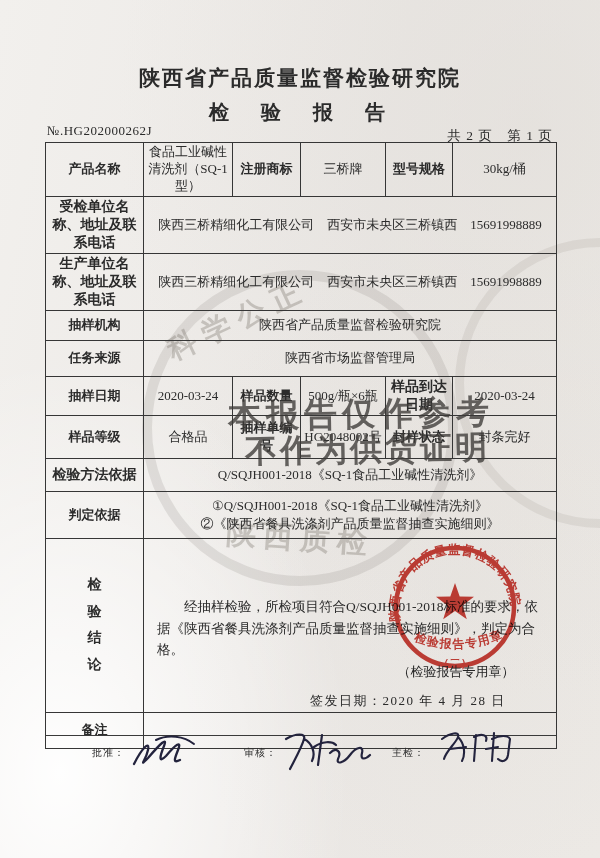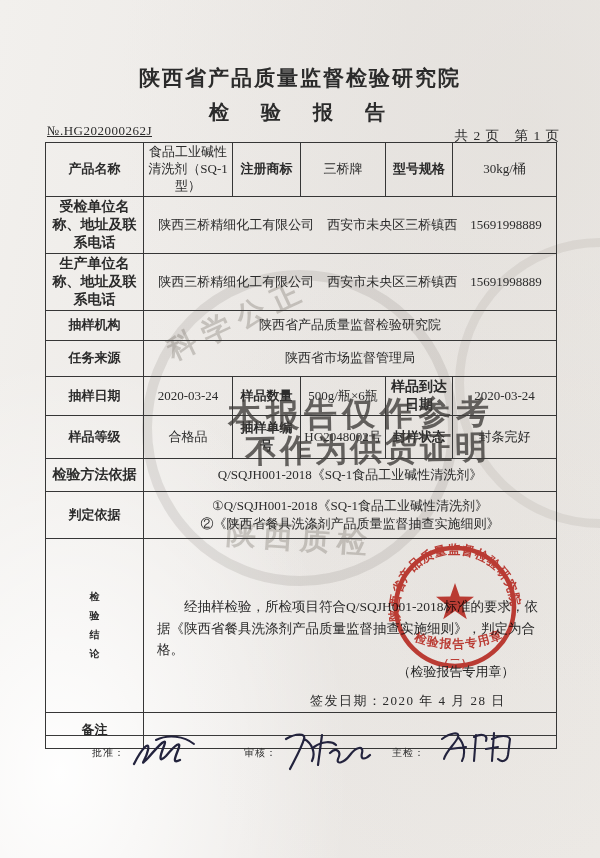--- a/index.html
+++ b/index.html
@@ -10,37 +10,37 @@
     background:
       radial-gradient(ellipse at 10% 90%, rgba(255,255,255,.95), rgba(255,255,255,0) 38%),
       radial-gradient(ellipse at 88% 15%, rgba(221,217,212,.45), rgba(221,217,212,0) 55%),
       radial-gradient(ellipse at 78% 70%, rgba(224,220,215,.35), rgba(224,220,215,0) 45%),
       linear-gradient(100deg,#f2f0ed,#ebe8e5 55%,#edeae6);
   }
   .abs{position:absolute;}
   
   .org-title{top:64px;left:0;width:600px;text-align:center;font-size:21px;font-weight:bold;letter-spacing:2px;}
   .report-title{top:99px;left:0;width:600px;text-align:center;font-size:20px;font-weight:bold;letter-spacing:6px;}
-  .report-no{top:123px;left:47px;font-size:13px;letter-spacing:.5px;text-decoration:underline;}
-  .page-count{top:127px;left:440px;width:120px;font-size:13.5px;letter-spacing:1px;text-align:right;}
+  .report-no{top:123px;left:47px;font-size:13px;letter-spacing:.5px;}
+  .page-count{top:127px;left:440px;width:120px;font-size:13.5px;letter-spacing:1px;text-align:center;}
   
   .faint-ring{border-radius:50%;border:10px solid rgba(125,118,110,.17);}
   .faint-ring.r1{left:142px;top:270px;width:296px;height:296px;}
   .faint-ring.r2{left:455px;top:238px;width:272px;height:272px;border-width:9px;border-color:rgba(125,118,110,.12);}
   .faint-txt{color:rgba(112,105,97,.32);font-weight:bold;white-space:nowrap;}
   .faint-txt.t1{left:162px;top:300px;font-size:29px;letter-spacing:9px;transform:rotate(-25deg);}
   .faint-txt.t2{left:226px;top:518px;font-size:30px;letter-spacing:7px;transform:rotate(4deg);}
   
   table.report{position:absolute;left:45px;top:142px;width:511px;border-collapse:collapse;table-layout:fixed;background:transparent;}
   table.report td{border:1.4px solid #363636;font-size:13px;text-align:center;vertical-align:middle;padding:1px 3px;overflow:hidden;}
   td.lbl{font-weight:600;font-family:Liberation Serif, serif;}
   td.lbl.small{font-size:14px;margin-left:30px;}
   td.val-left{text-align:left;padding-left:6px;}
   .prodname{font-size:12.5px;text-align:left;line-height:1.3;}
-  .vlabel{width:16px;margin:0 auto;word-break:break-all;line-height:1.9;font-size:10px;font-weight:600;}
+  .vlabel{width:16px;margin:0 auto;word-break:break-all;line-height:1.9;font-size:14px;font-weight:600;}
   .concl-cell{position:relative;vertical-align:top;}
   .concl-text{margin:0;padding:7px 14px 0 10px;text-indent:2em;font-size:13.5px;line-height:1.6;text-align:left;}
   .stamp-note{position:absolute;left:232px;top:124px;width:160px;text-align:center;font-size:13px;color:#242424;z-index:8;}
   .issue-date{position:absolute;left:166px;top:153px;font-size:13px;letter-spacing:1.5px;white-space:nowrap;z-index:4;}
   .bottom-rule{left:45px;top:735px;width:511px;height:1.3px;background:#3a3a3a;}
   
   .disclaimer{font-weight:bold;color:rgba(60,58,55,.78);white-space:nowrap;z-index:30;}
   .disclaimer.l1{left:228px;top:392px;font-size:33px;letter-spacing:5px;transform:rotate(-1deg);}
   .disclaimer.l2{left:245px;top:428px;font-size:32px;letter-spacing:3px;transform:rotate(-1deg);}
   

